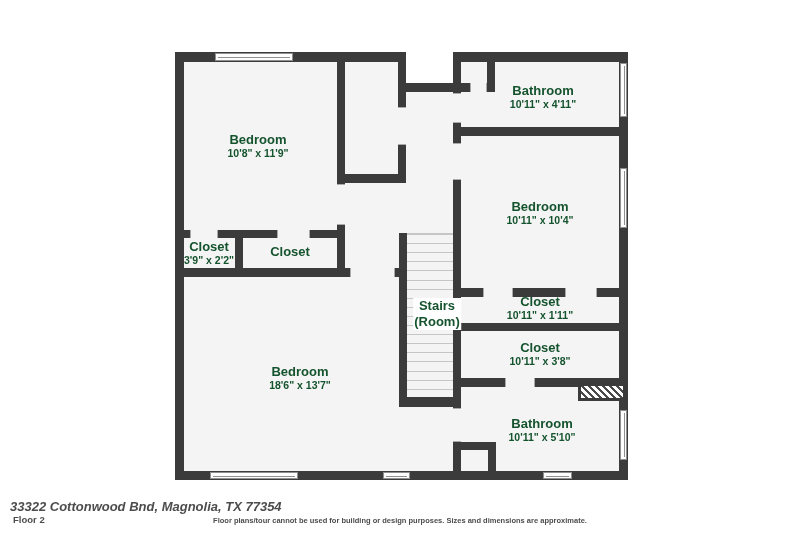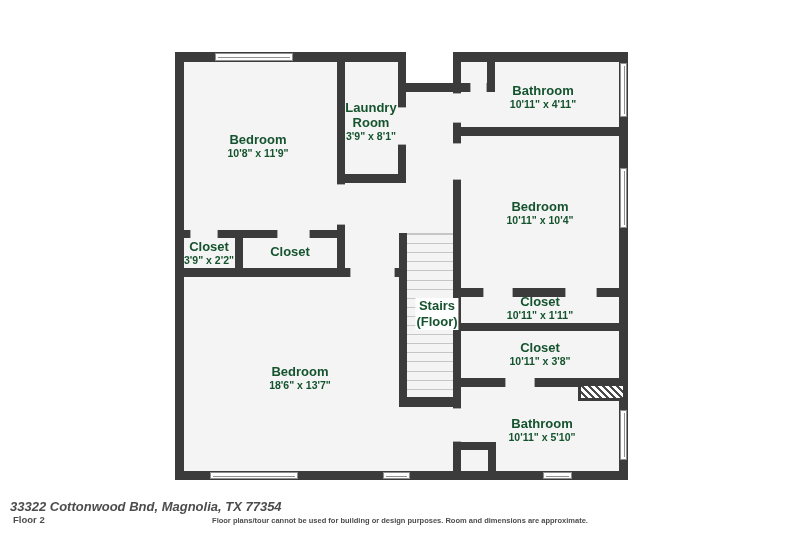--- a/index.html
+++ b/index.html
@@ -93,42 +93,38 @@
   <div class="window v" style="left:620px;top:410px;width:7px;height:50px;"></div>
 
   <div class="stairs-steps" style="left:407px;top:233px;width:46px;height:164px;"></div>
 
   <div class="hatch" style="left:578px;top:383px;width:48px;height:18px;"></div>
 
   <div class="label" style="left:258px;top:146px;">
     <span class="room-name">Bedroom</span>
     <span class="room-dims">10'8" x 11'9"</span>
   </div>
-  <div class="label wrap" style="left:371px;top:121px;">
-    <span class="room-name">Laundry Room</span>
-    <span class="room-dims">3'9" x 8'1"</span>
-  </div>
   <div class="label" style="left:543px;top:97px;">
     <span class="room-name">Bathroom</span>
     <span class="room-dims">10'11" x 4'11"</span>
   </div>
   <div class="label" style="left:540px;top:213px;">
     <span class="room-name">Bedroom</span>
     <span class="room-dims">10'11" x 10'4"</span>
   </div>
   <div class="label" style="left:209px;top:253px;">
     <span class="room-name">Closet</span>
     <span class="room-dims">3'9" x 2'2"</span>
   </div>
   <div class="label" style="left:290px;top:251px;">
     <span class="room-name">Closet</span>
   </div>
   <div class="label stairs-label" style="left:429px;top:314px;margin-left:8px;">
     <span class="room-name">Stairs</span>
-    <span class="room-dims">(Floor)</span>
+    <span class="room-dims">(Room)</span>
   </div>
   <div class="label" style="left:540px;top:308px;">
     <span class="room-name">Closet</span>
     <span class="room-dims">10'11" x 1'11"</span>
   </div>
   <div class="label" style="left:540px;top:354px;">
     <span class="room-name">Closet</span>
     <span class="room-dims">10'11" x 3'8"</span>
   </div>
   <div class="label" style="left:300px;top:378px;">
@@ -136,13 +132,13 @@
     <span class="room-dims">18'6" x 13'7"</span>
   </div>
   <div class="label" style="left:542px;top:430px;">
     <span class="room-name">Bathroom</span>
     <span class="room-dims">10'11" x 5'10"</span>
   </div>
 </div>
 
 <div class="footer-address">33322 Cottonwood Bnd, Magnolia, TX 77354</div>
 <div class="footer-floor">Floor 2</div>
-<div class="footer-disclaimer">Floor plans/tour cannot be used for building or design purposes. Room and dimensions are approximate.</div>
+<div class="footer-disclaimer">Floor plans/tour cannot be used for building or design purposes. Sizes and dimensions are approximate.</div>
 
 </body></html>

